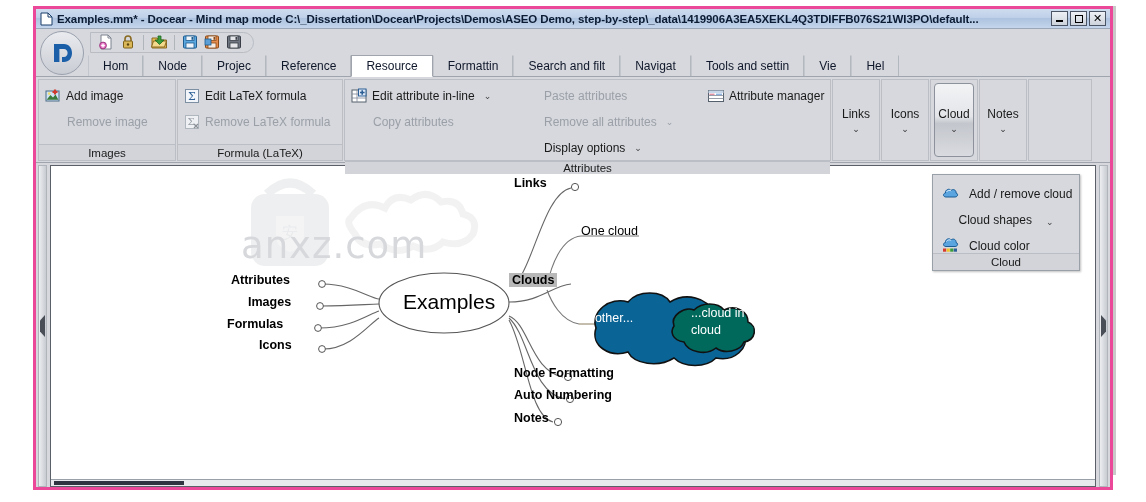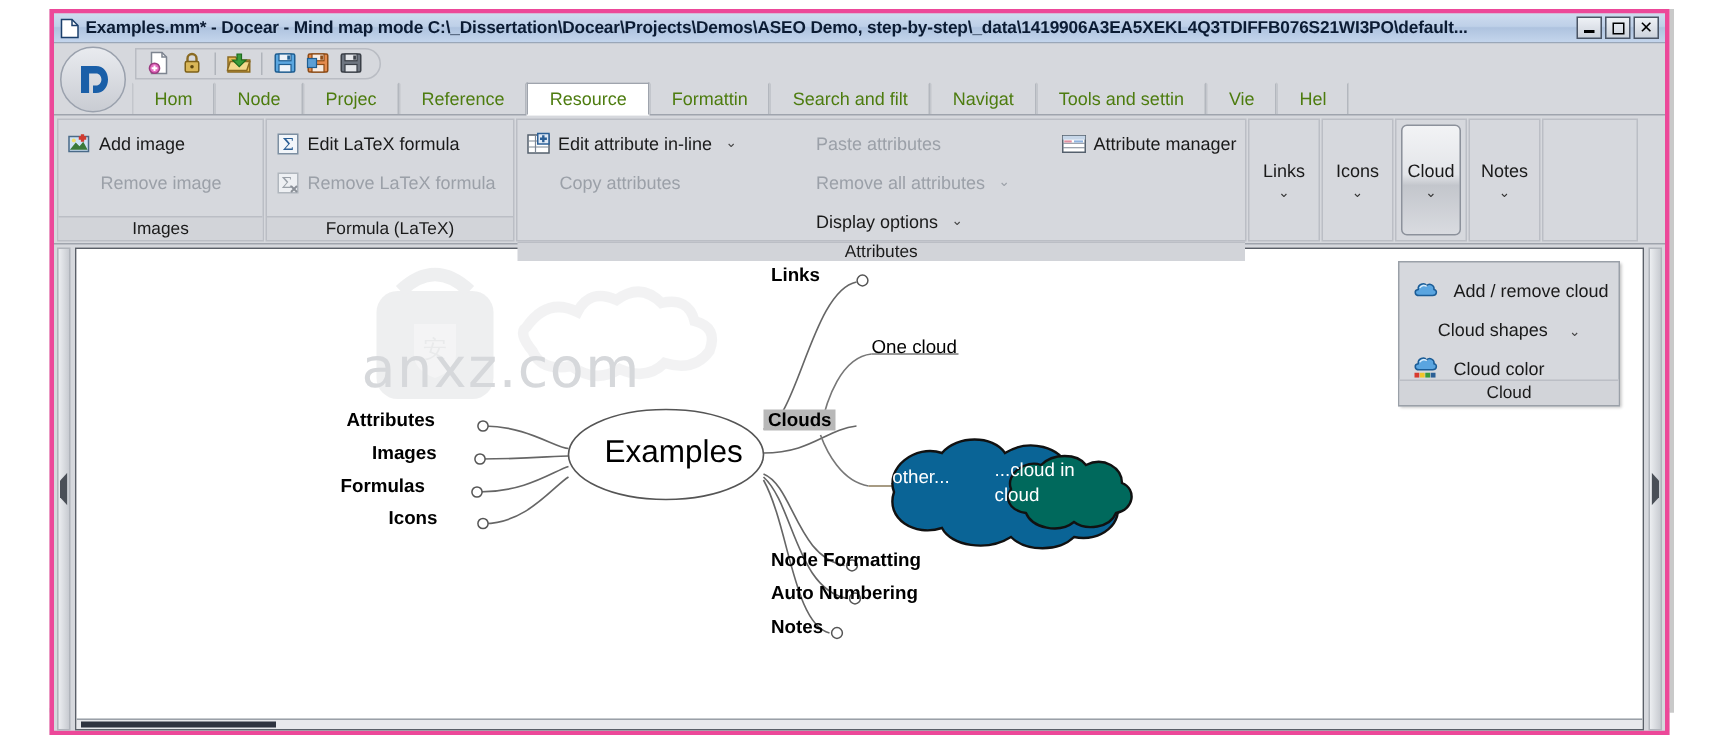--- a/index.html
+++ b/index.html
@@ -113,21 +113,21 @@
     padding-left: 52px;
     border-bottom: 1px solid #9fa4ad;
     position: relative;
     z-index: 2;
     flex: 0 0 auto;
   }
   .tab {
     height: 21px;
     padding: 0 14px;
     display: flex; align-items: center; justify-content: center;
-    font-size: 12px; color: #4d7c0f;
+    font-size: 12px; color: #0f172a;
     border-left: 1px solid #c3c6cc;
     border-right: 1px solid #b3b7be;
     border-top: 1px solid transparent;
     background: transparent;
     white-space: nowrap;
   }
   .tab.active {
     background: #ffffff;
     border: 1px solid #9fa4ad;
     border-bottom: 1px solid #ffffff;
@@ -286,21 +286,21 @@
   .node.sel {
     background: #b8b8b8;
     padding: 0 3px;
   }
   .node.root {
     font-size: 21px;
     font-weight: normal;
   }
   .node.plain { font-weight: normal; text-align: center; }
   .node.cloudlabel { font-weight: normal; color: #fff; font-size: 12.5px;}
-  .node.cloudlabel2 { font-weight: normal; color: #fff; font-size: 12.5px; line-height: 17px;}
+  .node.cloudlabel2 { font-weight: normal; color: #fff; font-size: 12.5px; line-height: 17px; margin-left: 28px;}
 
   
   .cloudmenu {
     position: absolute;
     left: 932px; top: 174px;
     width: 148px;
     background: #d6d8dd;
     border: 1px solid #9aa0a8;
     box-shadow: 1px 1px 2px rgba(0,0,0,0.25);
     z-index: 20;

